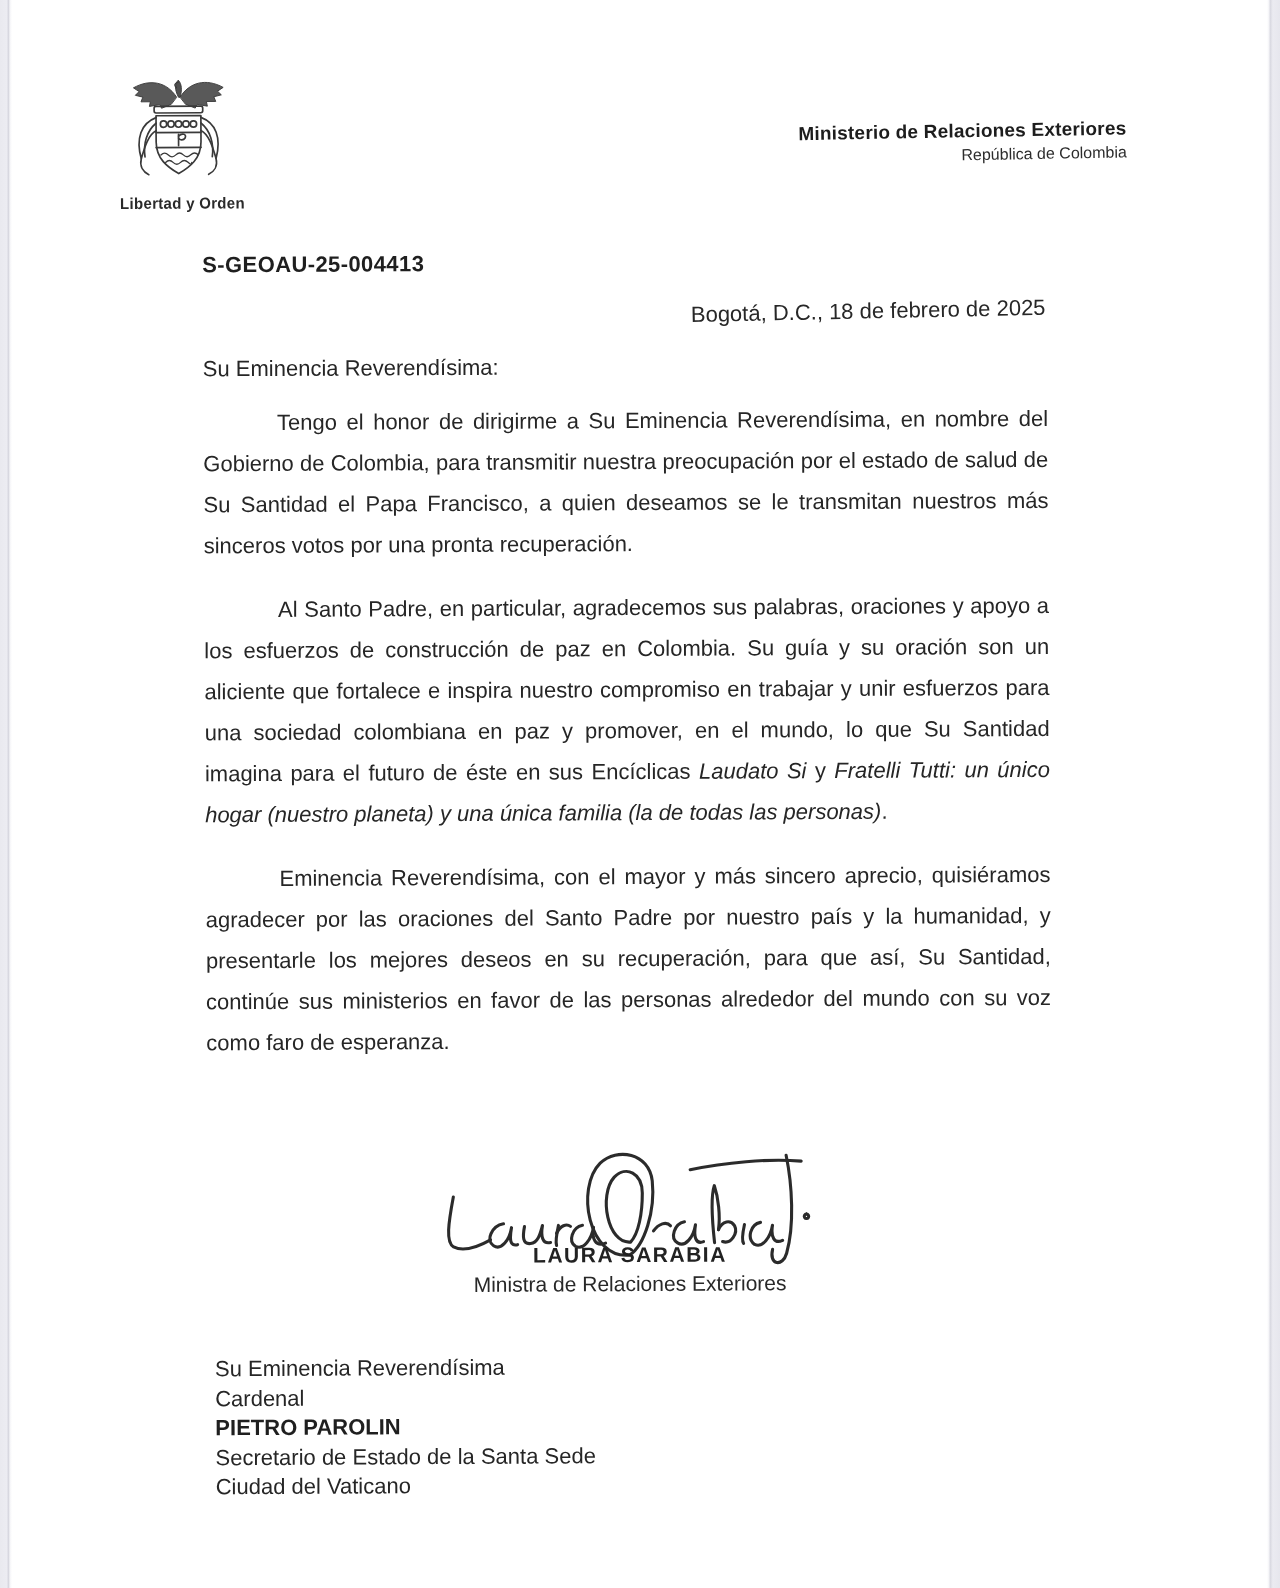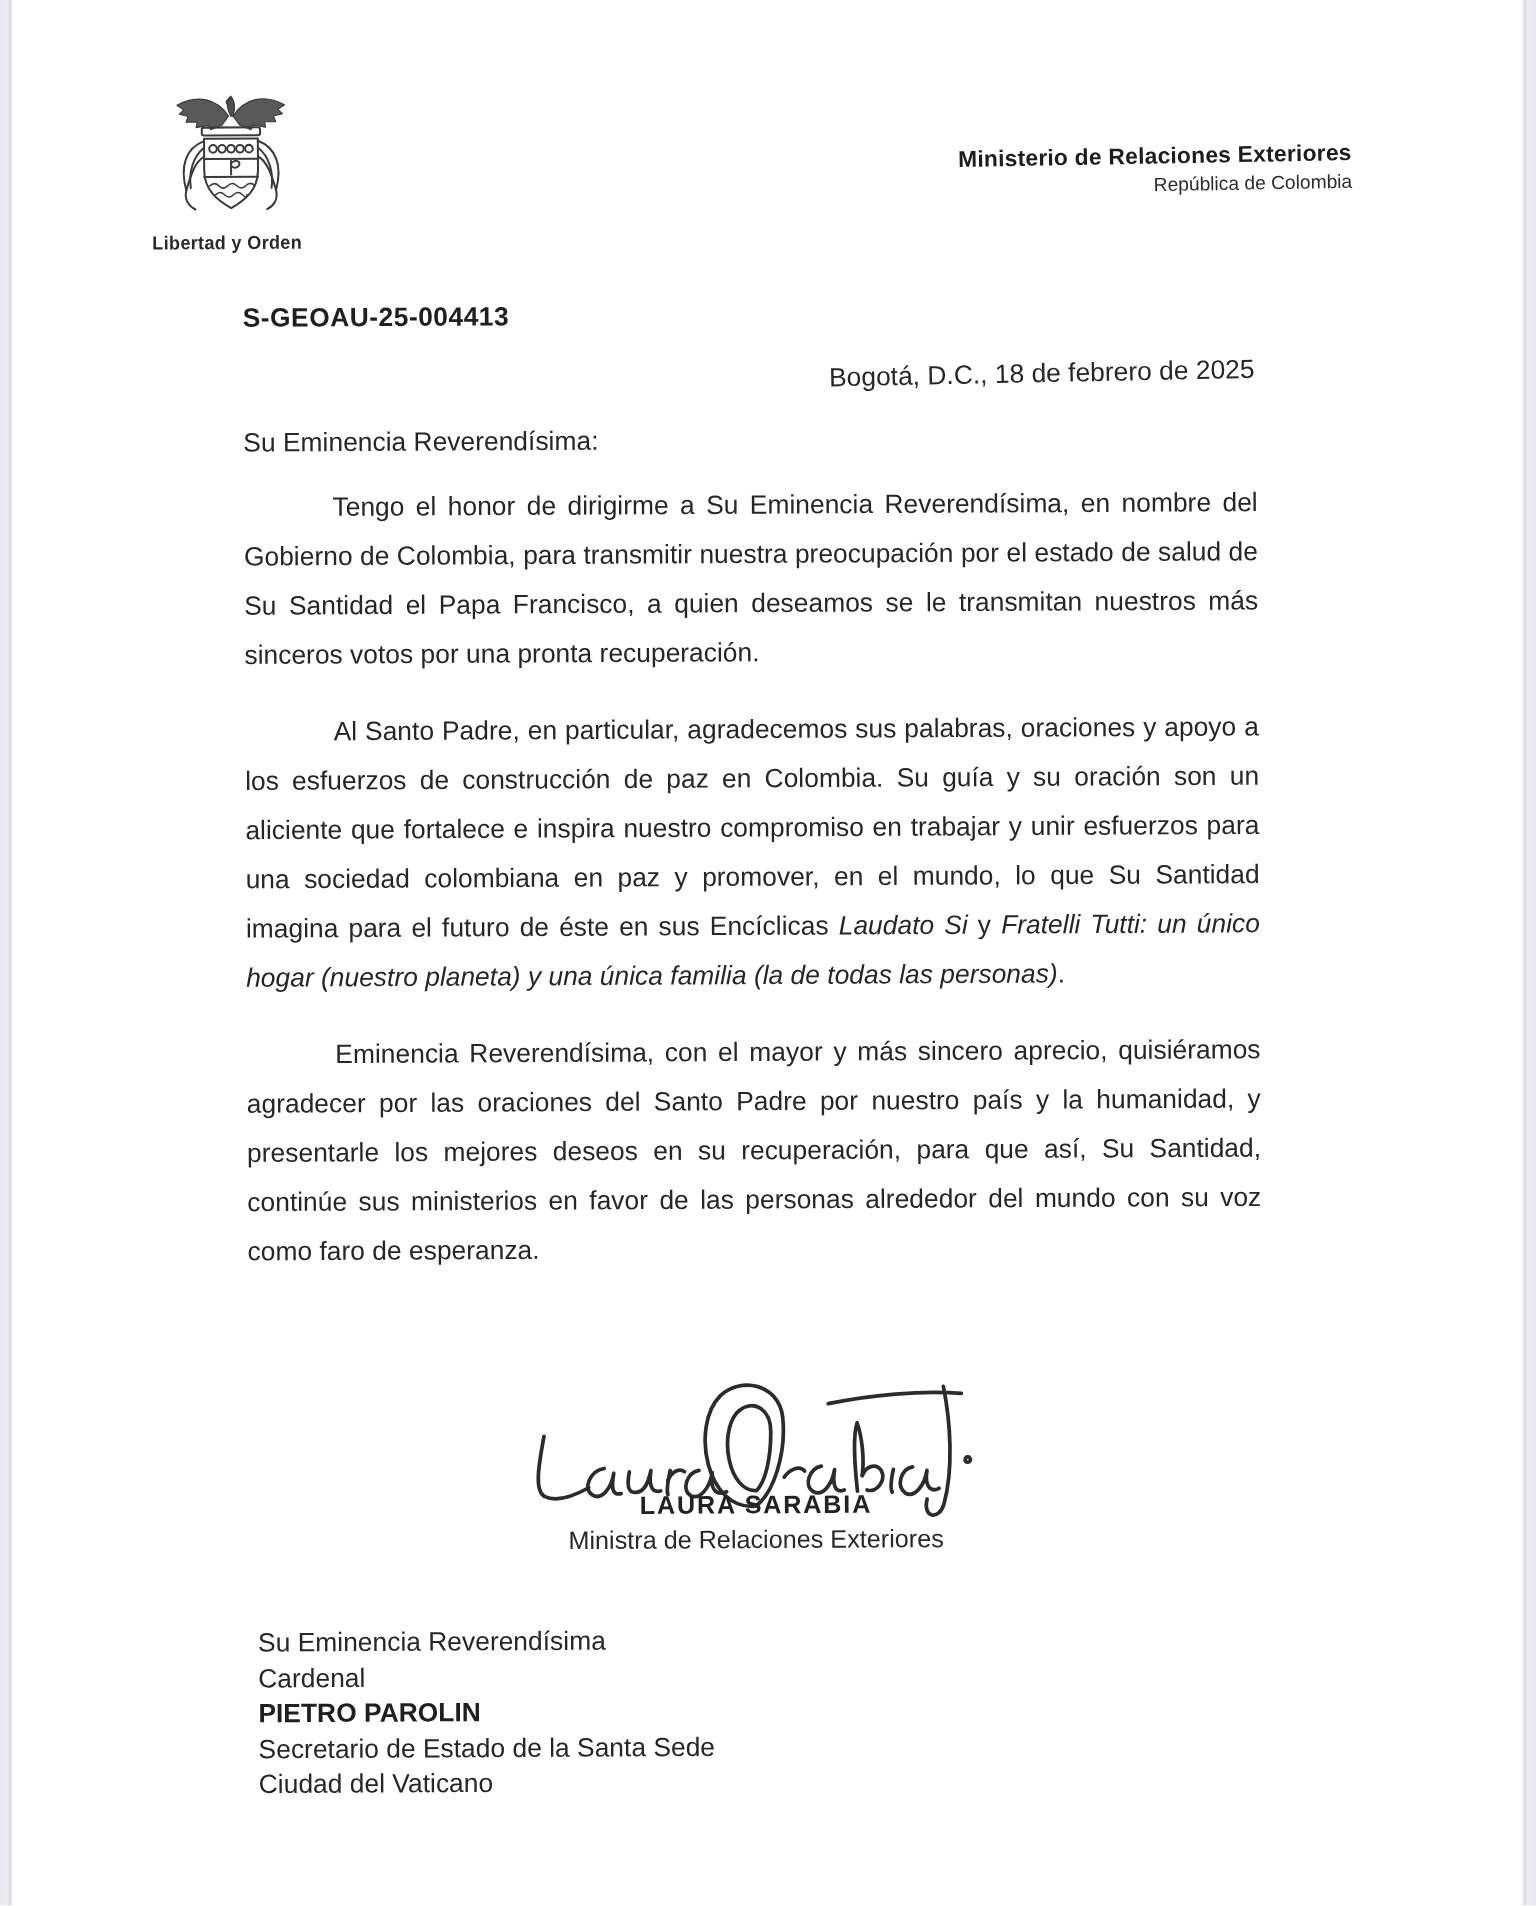--- a/index.html
+++ b/index.html
@@ -15,21 +15,21 @@
     position:absolute;left:0;top:0;width:12px;height:1588px;
     background:linear-gradient(90deg,#e9e9ef 0%,#ececf2 55%,#d6d6df 72%,#f4f4f7 82%,#ffffff 100%);
   }
   .edge-right{
     position:absolute;right:0;top:0;width:13px;height:1588px;
     background:linear-gradient(270deg,#e6e6ed 0%,#ebebf1 55%,#d9d9e1 75%,#f5f5f8 86%,#ffffff 100%);
   }
   .tilt{position:absolute;left:0;top:0;width:1280px;height:1588px;transform:rotate(-0.3deg);transform-origin:50% 50%;}
 
   
-  .crest{position:absolute;left:130px;top:74px;width:132px;text-align:left;}
+  .crest{position:absolute;left:116px;top:74px;width:132px;text-align:right;}
   .crest svg{display:block;margin:0 auto;width:110px;height:114px;}
   .crest-motto{margin-top:4px;font-size:15px;font-weight:600;letter-spacing:0.3px;color:#2a2a2a;transform:scaleY(1.05);}
 
   
   .header-right{position:absolute;right:150px;top:120px;text-align:right;transform:rotate(-0.7deg);transform-origin:100% 50%;}
   .ministry{font-size:19px;font-weight:bold;color:#1d1d1d;letter-spacing:0.2px;}
   .republic{font-size:16px;color:#2c2c2c;margin-top:4px;}
 
   .ref{position:absolute;left:205px;top:250px;font-size:22px;font-weight:bold;color:#1f1f1f;letter-spacing:0.4px;}
   .dateline{position:absolute;left:205px;top:297px;width:843px;text-align:right;font-size:22px;color:#272727;transform:rotate(-0.85deg);transform-origin:100% 50%;}

